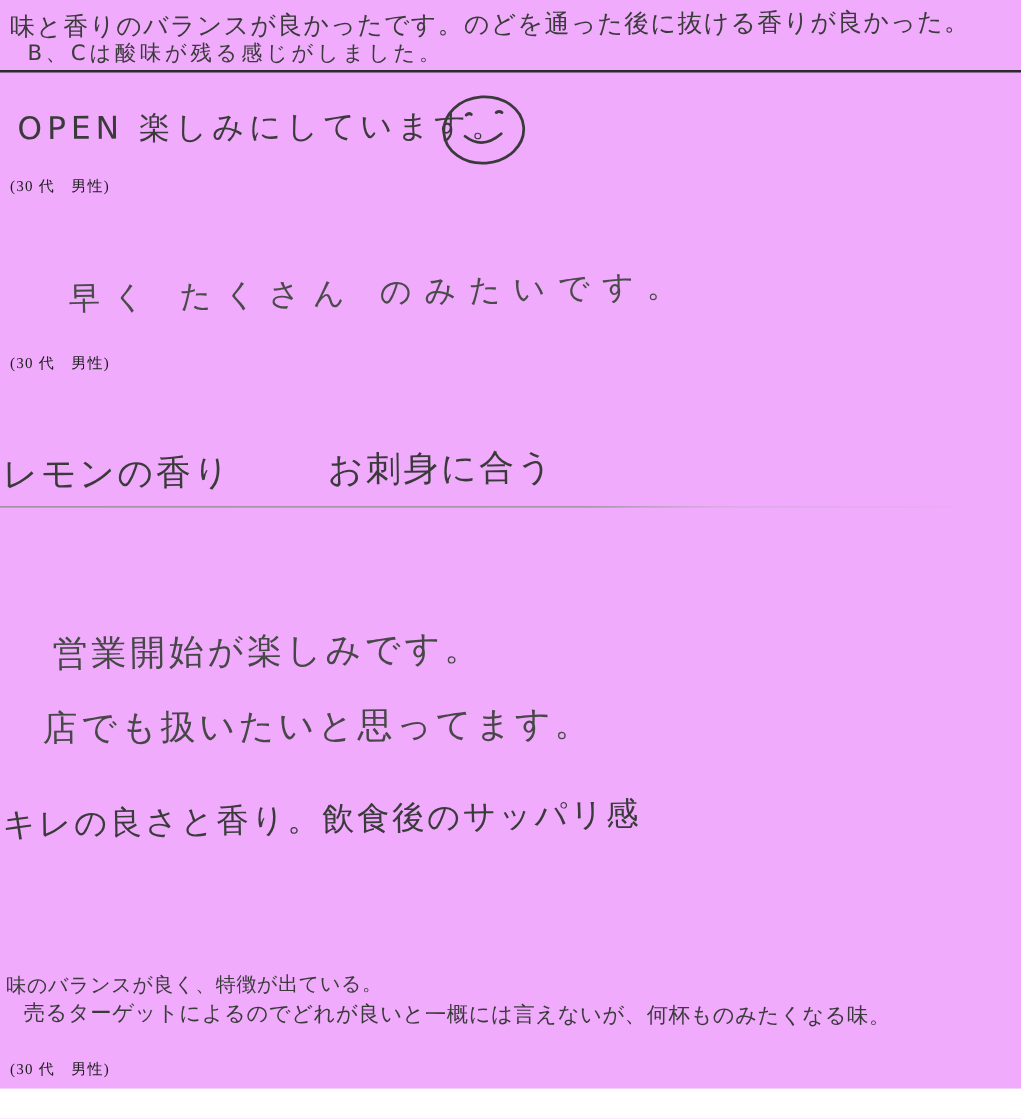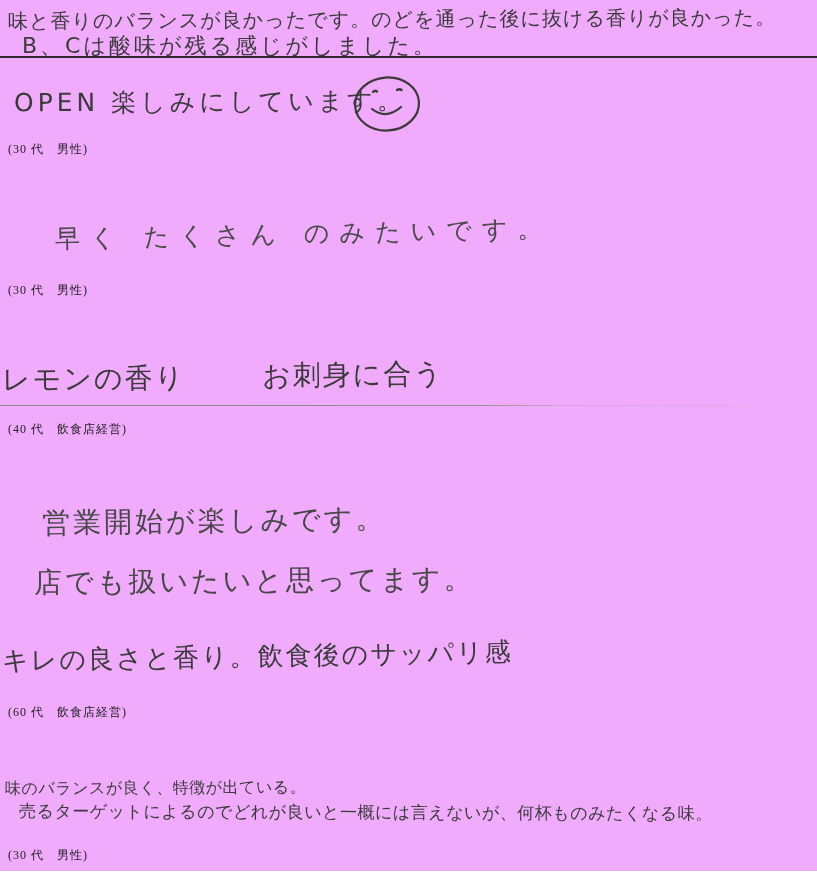--- a/index.html
+++ b/index.html
@@ -17,21 +17,21 @@
   }
   
   .hand {
     position: absolute;
     color: #3a3a3a;
     white-space: nowrap;
     font-family: "DejaVu Sans", sans-serif;
     line-height: 1.1;
   }
   .hw-top1 { left: 8px;  top: 8px;   font-size: 20px; letter-spacing: 1px; transform: rotate(-0.3deg); }
-  .hw-top2 { left: 22px; top: 34px;  font-size: 22px; letter-spacing: 3px; }
+  .hw-top2 { left: 22px; top: 34px;  font-size: 17px; letter-spacing: 3px; }
   .hw-open { left: 14px; top: 88px;  font-size: 25px; letter-spacing: 4px; transform: rotate(-0.4deg); }
   .hw-soon { left: 55px; top: 220px; font-size: 25px; letter-spacing: 10px; transform: rotate(-1.2deg); color: #4a4a4a; }
   .hw-lemon-a { left: 2px;   top: 364px; font-size: 28px; letter-spacing: 2px; transform: rotate(-0.6deg); }
   .hw-lemon-b { left: 262px; top: 360px; font-size: 28px; letter-spacing: 2px; transform: rotate(-0.8deg); }
   .hw-biz1 { left: 42px; top: 506px; font-size: 28px; letter-spacing: 3px; transform: rotate(-0.8deg); color: #474747; }
   .hw-biz2 { left: 34px; top: 566px; font-size: 28px; letter-spacing: 3px; transform: rotate(-0.5deg); color: #474747; }
   .hw-kire { left: 2px;  top: 642px; font-size: 26px; letter-spacing: 2px; transform: rotate(-1.0deg); }
   .hw-last1 { left: 5px;  top: 779px; font-size: 16px; letter-spacing: 0.5px; transform: rotate(-0.3deg); }
   .hw-last2 { left: 19px; top: 803px; font-size: 17px; letter-spacing: 0.5px; transform: rotate(0.2deg); }
   
@@ -84,24 +84,22 @@
     <path d="M 23 34 q 14 11 29 -2" fill="none" stroke="#3a3a3a" stroke-width="2.2" stroke-linecap="round"></path>
   </svg>
   <div class="typed attr-1">(30 代　男性)</div>
 
   <div class="hand hw-soon">早く たくさん のみたいです。</div>
   <div class="typed attr-2">(30 代　男性)</div>
 
   <div class="hand hw-lemon-a">レモンの香り</div>
   <div class="hand hw-lemon-b">お刺身に合う</div>
   <div class="rule-faint"></div>
-  <div class="typed attr-3">(40 代　飲食店経営)</div>
 
   <div class="hand hw-biz1">営業開始が楽しみです。</div>
   <div class="hand hw-biz2">店でも扱いたいと思ってます。</div>
   <div class="hand hw-kire">キレの良さと香り。飲食後のサッパリ感</div>
-  <div class="typed attr-4">(60 代　飲食店経営)</div>
 
   <div class="hand hw-last1">味のバランスが良く、特徴が出ている。</div>
   <div class="hand hw-last2">売るターゲットによるのでどれが良いと一概には言えないが、何杯ものみたくなる味。</div>
   <div class="typed attr-5">(30 代　男性)</div>
 
 </div>
 
 </body></html>

